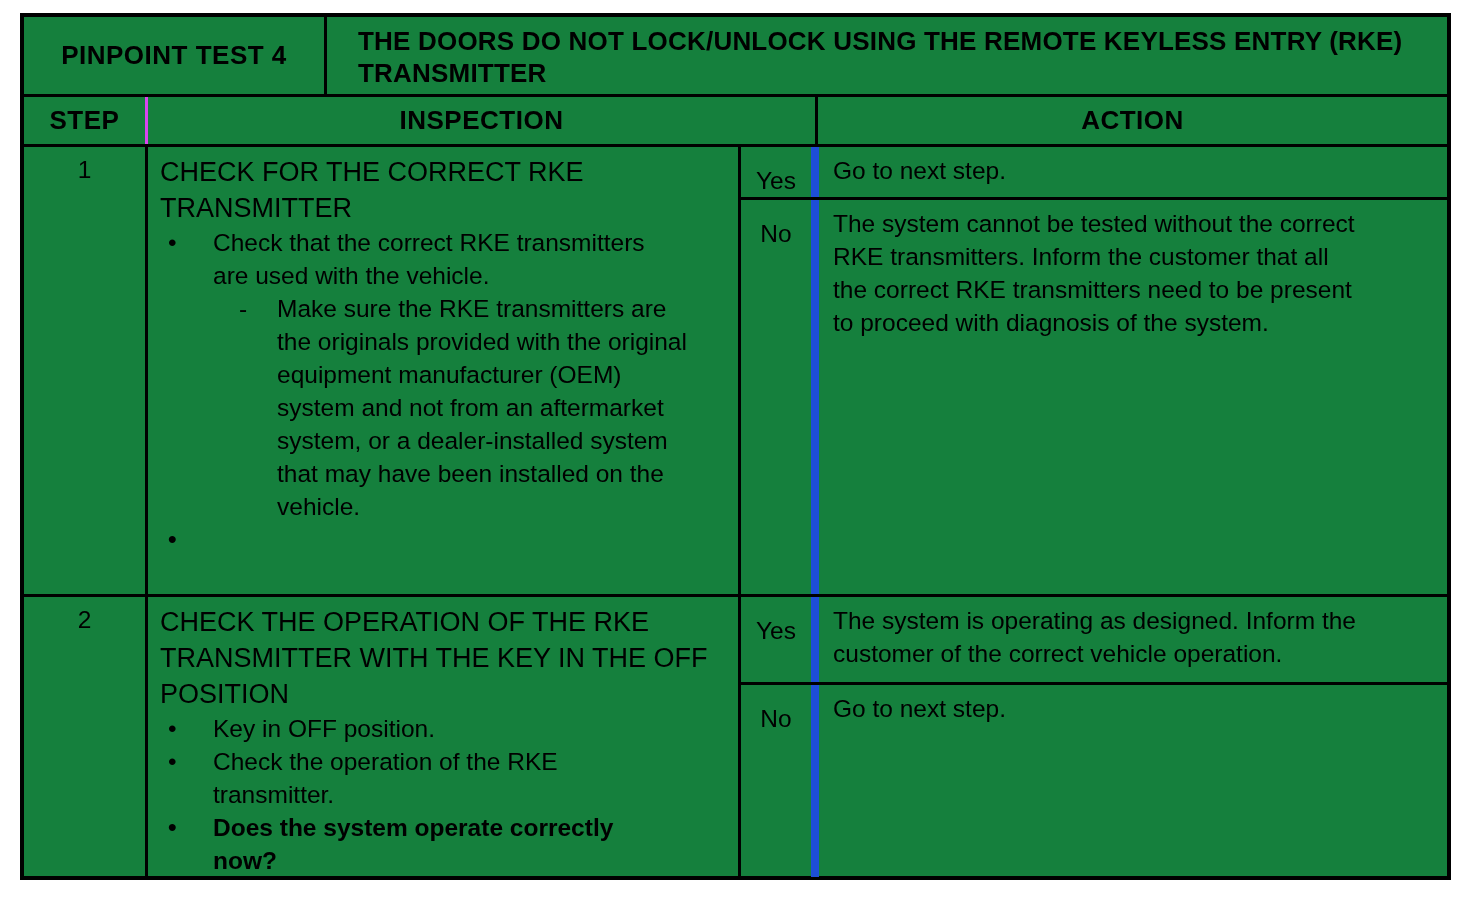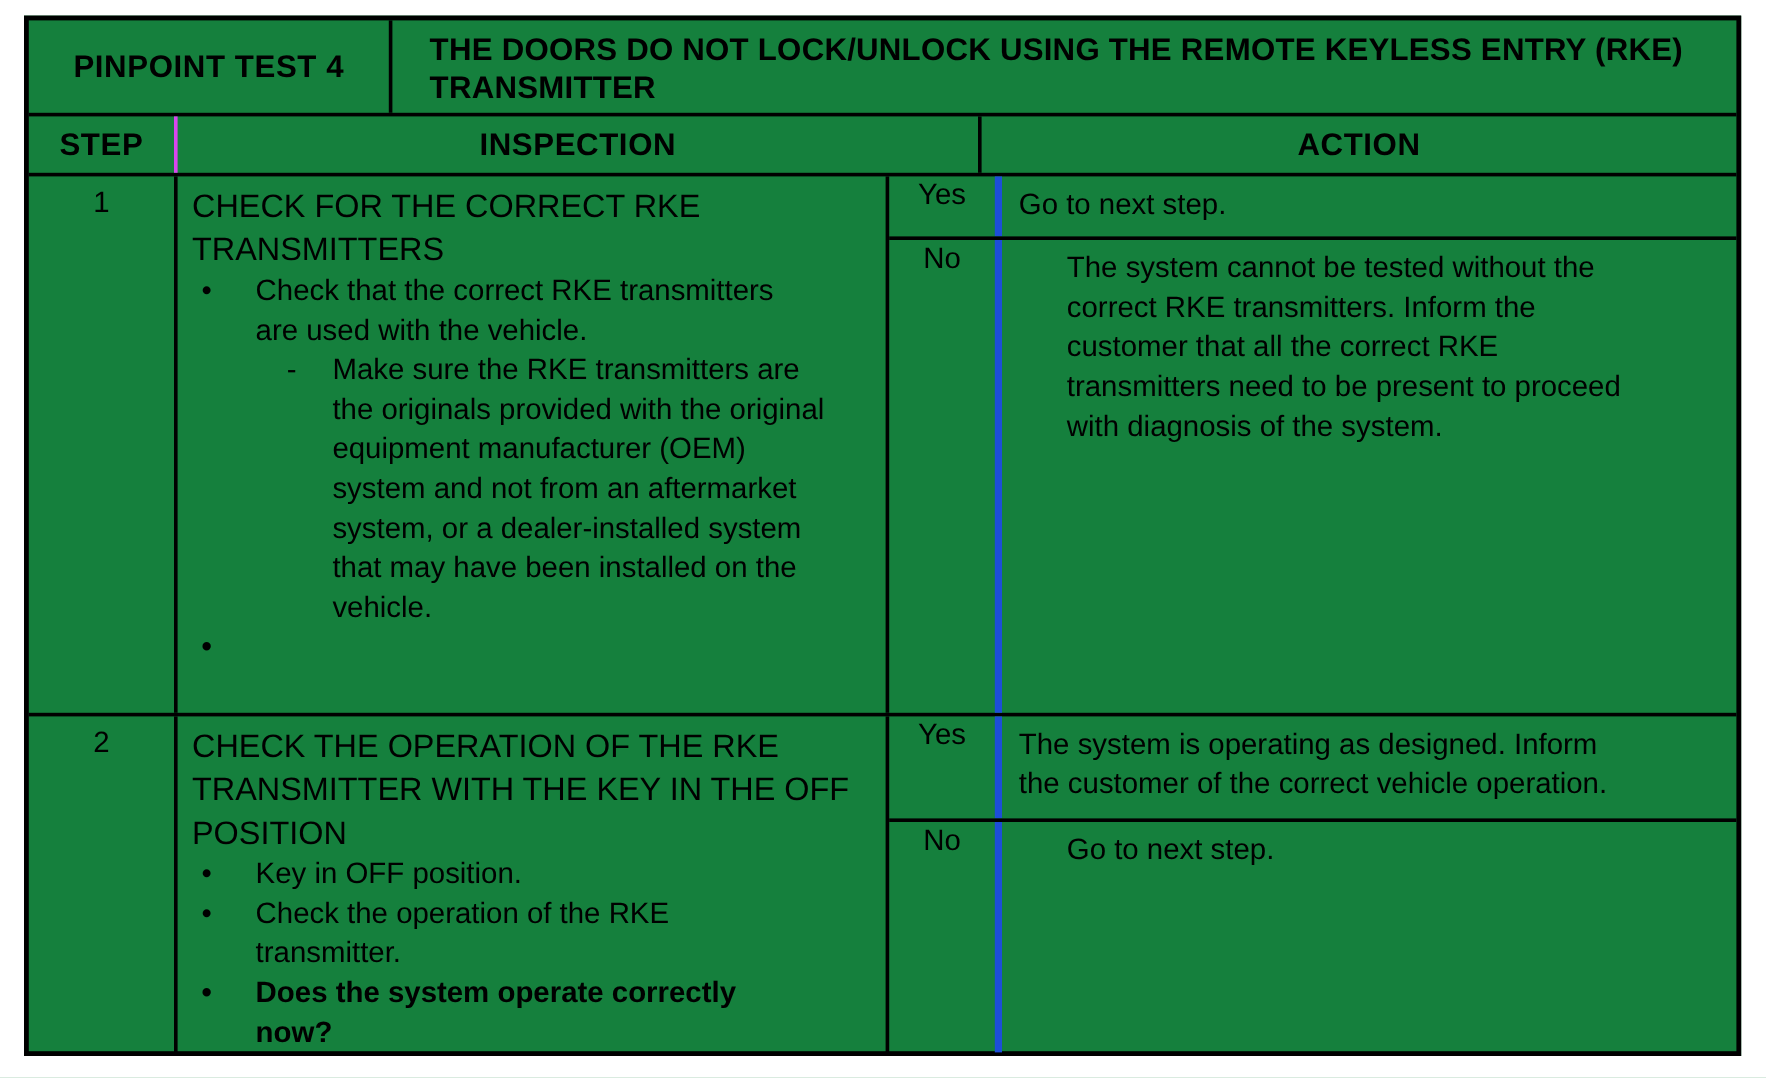--- a/index.html
+++ b/index.html
@@ -119,29 +119,29 @@
   .l2 .txt { width: 417px; }
   .bold-item { font-weight: bold; }
 
   
   .results {
     flex: 1;
     display: flex;
     flex-direction: column;
   }
   .rrow { display: flex; flex: none; }
-  .rrow.tall { flex: 1; border-top: 3px solid #000; gap: 40px; }
+  .rrow.tall { flex: 1; border-top: 3px solid #000; }
   .rrow.h50 { height: 50px; }
   .rrow.h85 { height: 85px; }
   .ans {
-    width: 94px;
-    flex: none;
-    border-right: 6px solid #1d4ed8;
+    width: 78px;
+    flex: none;
+    border-right: 8px solid #1d4ed8;
     text-align: center;
-    padding-top: 2px;
+    padding-top: 20px;
     font-size: 24.5px;
   }
   .act {
     flex: 1;
     padding: 7px 79px 0 14px;
     font-size: 24.5px;
     line-height: 33px;
     overflow: hidden;
   }
 </style>
@@ -157,21 +157,21 @@
 
   <div class="header-row">
     <div class="hcell step-h">STEP</div>
     <div class="hcell insp-h">INSPECTION</div>
     <div class="hcell action-h">ACTION</div>
   </div>
 
   <div class="step-row first">
     <div class="step-num">1</div>
     <div class="insp">
-      <div class="heading">CHECK FOR THE CORRECT RKE TRANSMITTERS</div>
+      <div class="heading">CHECK FOR THE CORRECT RKE TRANSMITTER</div>
       <div class="li l1">
         <span class="marker">•</span>
           <span class="txt">Check that the correct RKE transmitters are used with the vehicle.</span>
       </div>
       <div class="li l2">
         <span class="marker">-</span>
           <span class="txt">Make sure the RKE transmitters are the originals provided with the original equipment manufacturer (OEM) system and not from an aftermarket system, or a dealer-installed system that may have been installed on the vehicle.</span>
       </div>
       <div class="li l1 bold-item">
         <span class="marker">•</span>

